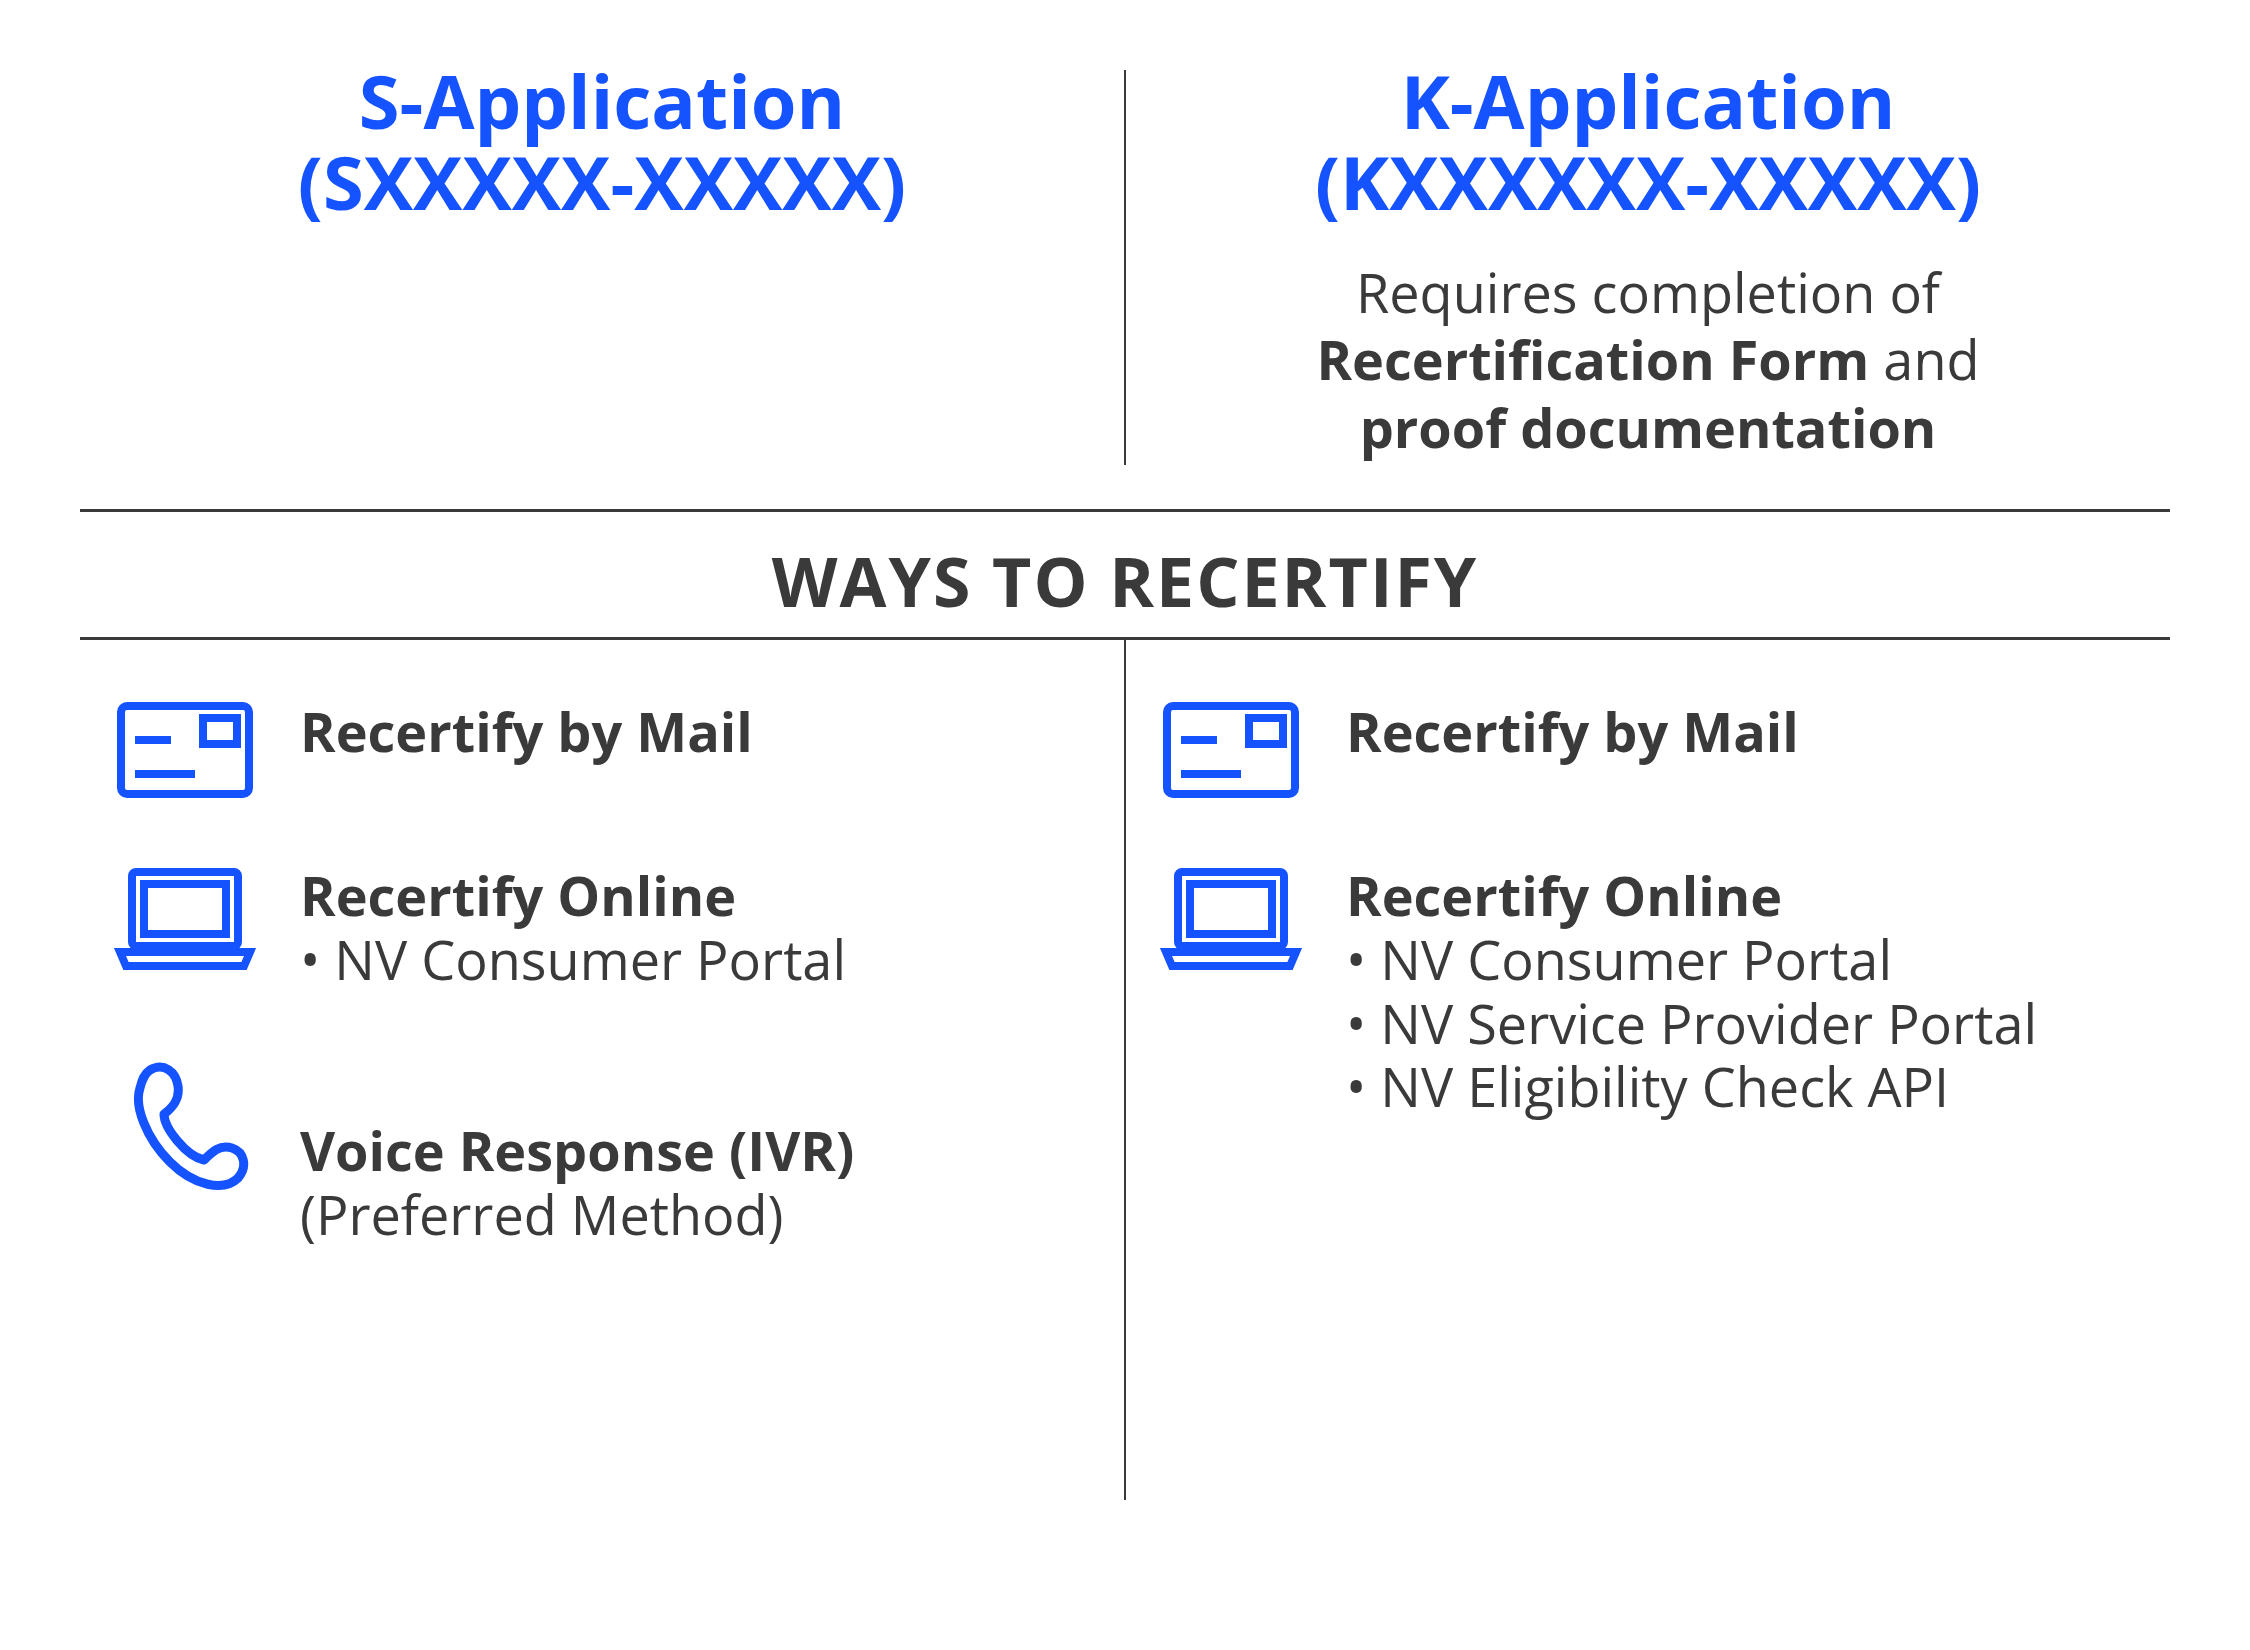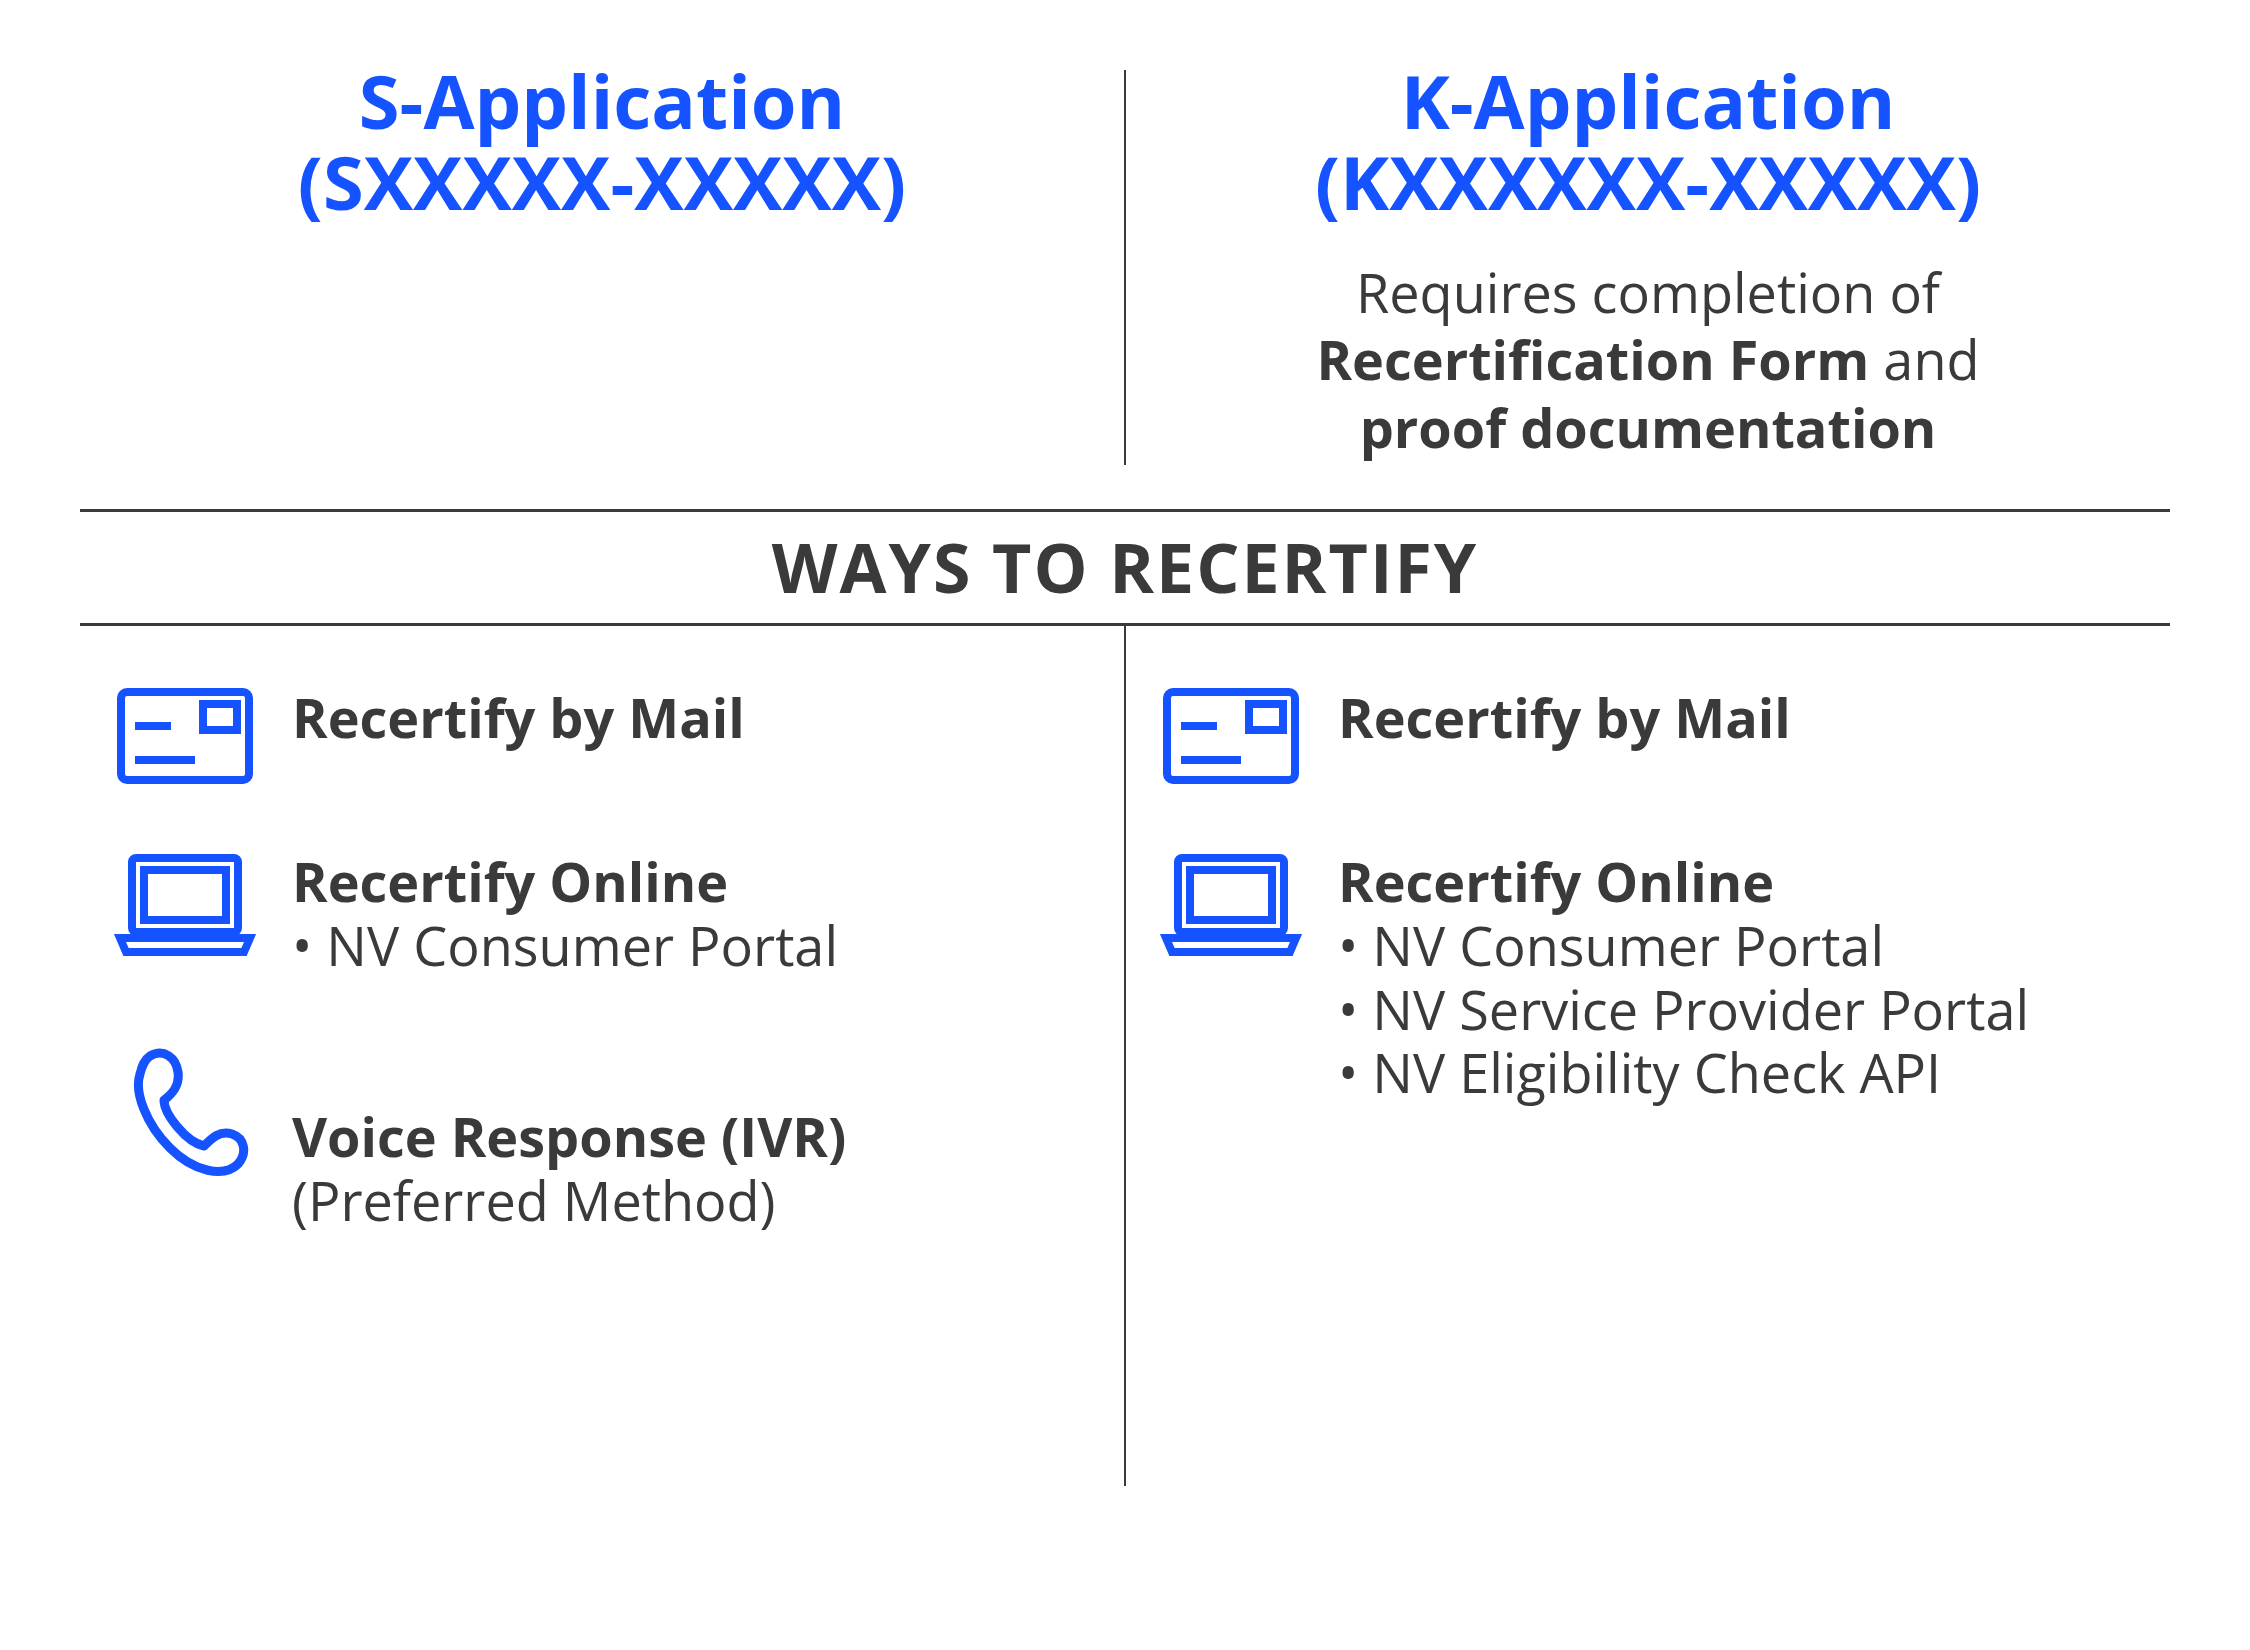--- a/index.html
+++ b/index.html
@@ -58,20 +58,21 @@
     border-top: 3px solid #3a3a3a;
     margin: 0;
   }
   .section-title {
     text-align: center;
     font-size: 68px;
     font-weight: 700;
     letter-spacing: 2px;
     color: #3a3a3a;
     padding: 8px 0 10px 0;
+    margin-top: 14px;
   }
 
   .bottom-row {
     display: flex;
     flex-direction: row;
     align-items: stretch;
     flex: 1 1 auto;
     margin-top: 0;
   }
   .bottom-col {
@@ -81,21 +82,21 @@
   }
   .vdiv-bottom {
     width: 0;
     border-left: 2px solid #3a3a3a;
     min-height: 860px;
   }
 
   .method {
     display: flex;
     align-items: flex-start;
-    gap: 32px;
+    gap: 40px;
     margin-bottom: 64px;
   }
   .method .icon {
     width: 150px;
     flex-shrink: 0;
     display: flex;
     justify-content: center;
     align-items: flex-start;
     padding-top: 0;
   }

